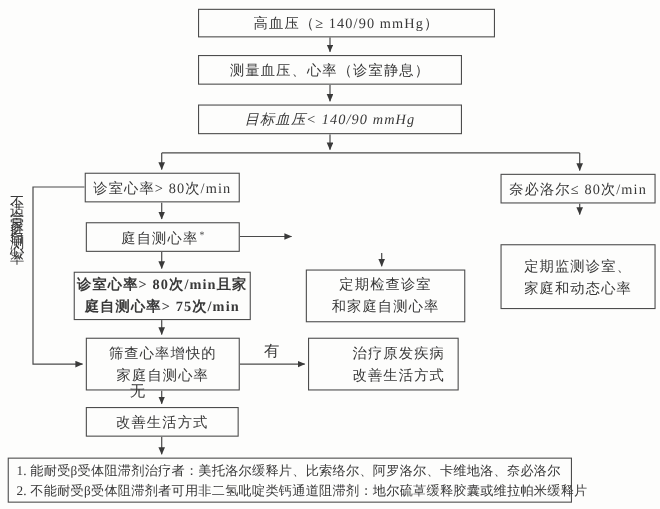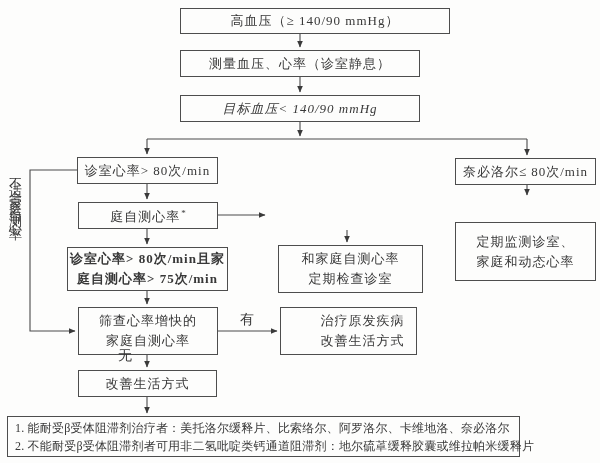--- a/index.html
+++ b/index.html
@@ -119,22 +119,22 @@
   <div class="node" id="n-office-low">
     <span>奈必洛尔≤ 80次/min</span>
   </div>
 
   <div class="node" id="n-home-hr">
     <span><span>庭自测心率</span><sup>*</sup></span>
   </div>
 
 
   <div class="node" id="n-periodic-check">
+    <span>定期检查诊室</span>
     <span>和家庭自测心率</span>
-    <span>定期检查诊室</span>
   </div>
 
   <div class="node" id="n-both-high">
     <span>诊室心率&gt; 80次/min且家</span>
     <span>庭自测心率&gt; 75次/min</span>
   </div>
 
   <div class="node" id="n-screen">
     <span>筛查心率增快的</span>
     <span>家庭自测心率</span>

